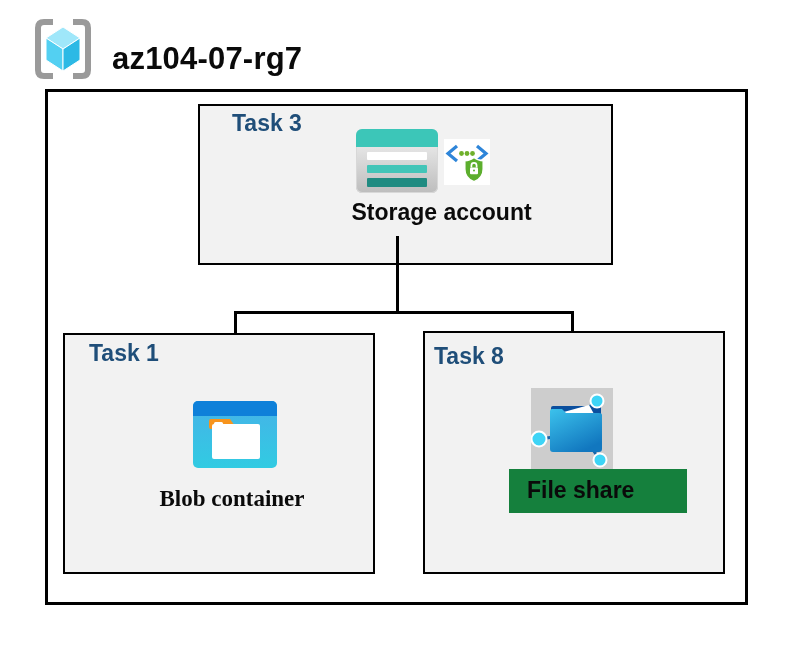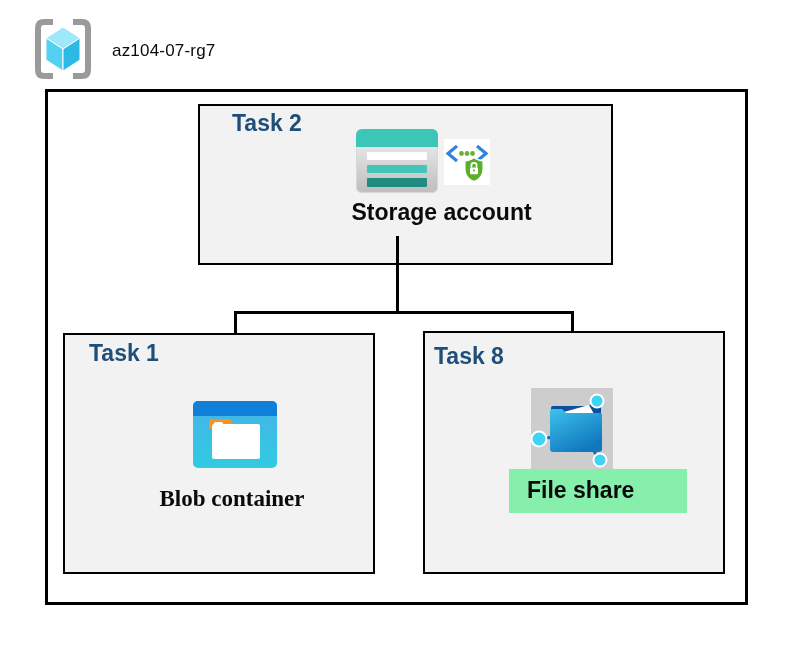--- a/index.html
+++ b/index.html
@@ -9,21 +9,21 @@
     height: 647px;
     background: #ffffff;
     font-family: "Liberation Sans", sans-serif;
     overflow: hidden;
   }
   .abs { position: absolute; box-sizing: border-box; }
 
   
   .rg-title {
     left: 112px; top: 41px;
-    font-size: 17px; font-weight: 400; color: #0a0a0a;
+    font-size: 31px; font-weight: 700; color: #0a0a0a;
     letter-spacing: 0.2px;
   }
 
   
   .outer-box {
     left: 45px; top: 89px; width: 703px; height: 516px;
     border: 3px solid #000000; background: #ffffff;
   }
   .task-box {
     border: 2.5px solid #000000; background: #f2f2f2;
@@ -76,21 +76,21 @@
     background: linear-gradient(#46b2e8, #31cbe2);
   }
   .blob-header { position: absolute; left: 0; top: 0; right: 0; height: 15px; background: #0e80d9; }
   .blob-folder { position: absolute; left: 19px; top: 23px; width: 48px; height: 35px; background: #ffffff; border-radius: 2px; }
   .blob-tab    { position: absolute; left: 16px; top: 18px; width: 28px; height: 10px; background: #f7941d; border-radius: 2px;
                  clip-path: polygon(0 0, 75% 0, 100% 100%, 0 100%); }
   .blob-tab-dash { position: absolute; left: 21px; top: 21px; width: 9px; height: 3px; background: #ffffff; border-radius: 1.5px; }
 
   
   .fs-icon-bg  { left: 531px; top: 388px; width: 82px; height: 82px; background: #cdcdcd; }
-  .fs-text-bg  { left: 509px; top: 469px; width: 178px; height: 44px; background: #86efac; }
+  .fs-text-bg  { left: 509px; top: 469px; width: 178px; height: 44px; background: #15803d; }
   .caption3 {
     position: absolute; left: 18px; top: 0; height: 44px; line-height: 43px;
     font-size: 23px; font-weight: 700; color: #0a0a0a; white-space: nowrap;
   }
 </style>
 </head>
 <body>
 
 <div class="canvas">
 
@@ -103,21 +103,21 @@
         <polygon points="15,21 32,32 32,54 15,43" fill="#53d0f2"></polygon>
         <polygon points="49,21 32,32 32,54 49,43" fill="#2cb9e5"></polygon>
       </g>
     </svg>
   </div>
   <div class="abs rg-title">az104-07-rg7</div>
 
   <div class="abs outer-box"></div>
 
   <div class="abs task-box task1"></div>
-  <div class="abs task-label task1-label">Task 2</div>
+  <div class="abs task-label task1-label">Task 3</div>
 
   <div class="abs storage-icon">
     <div class="storage-top"></div>
     <div class="storage-bar sb-white"></div>
     <div class="storage-bar sb-teal"></div>
     <div class="storage-bar sb-dark"></div>
   </div>
 
   <div class="abs sas-icon">
     <svg width="46" height="46" viewBox="0 0 46 46">

